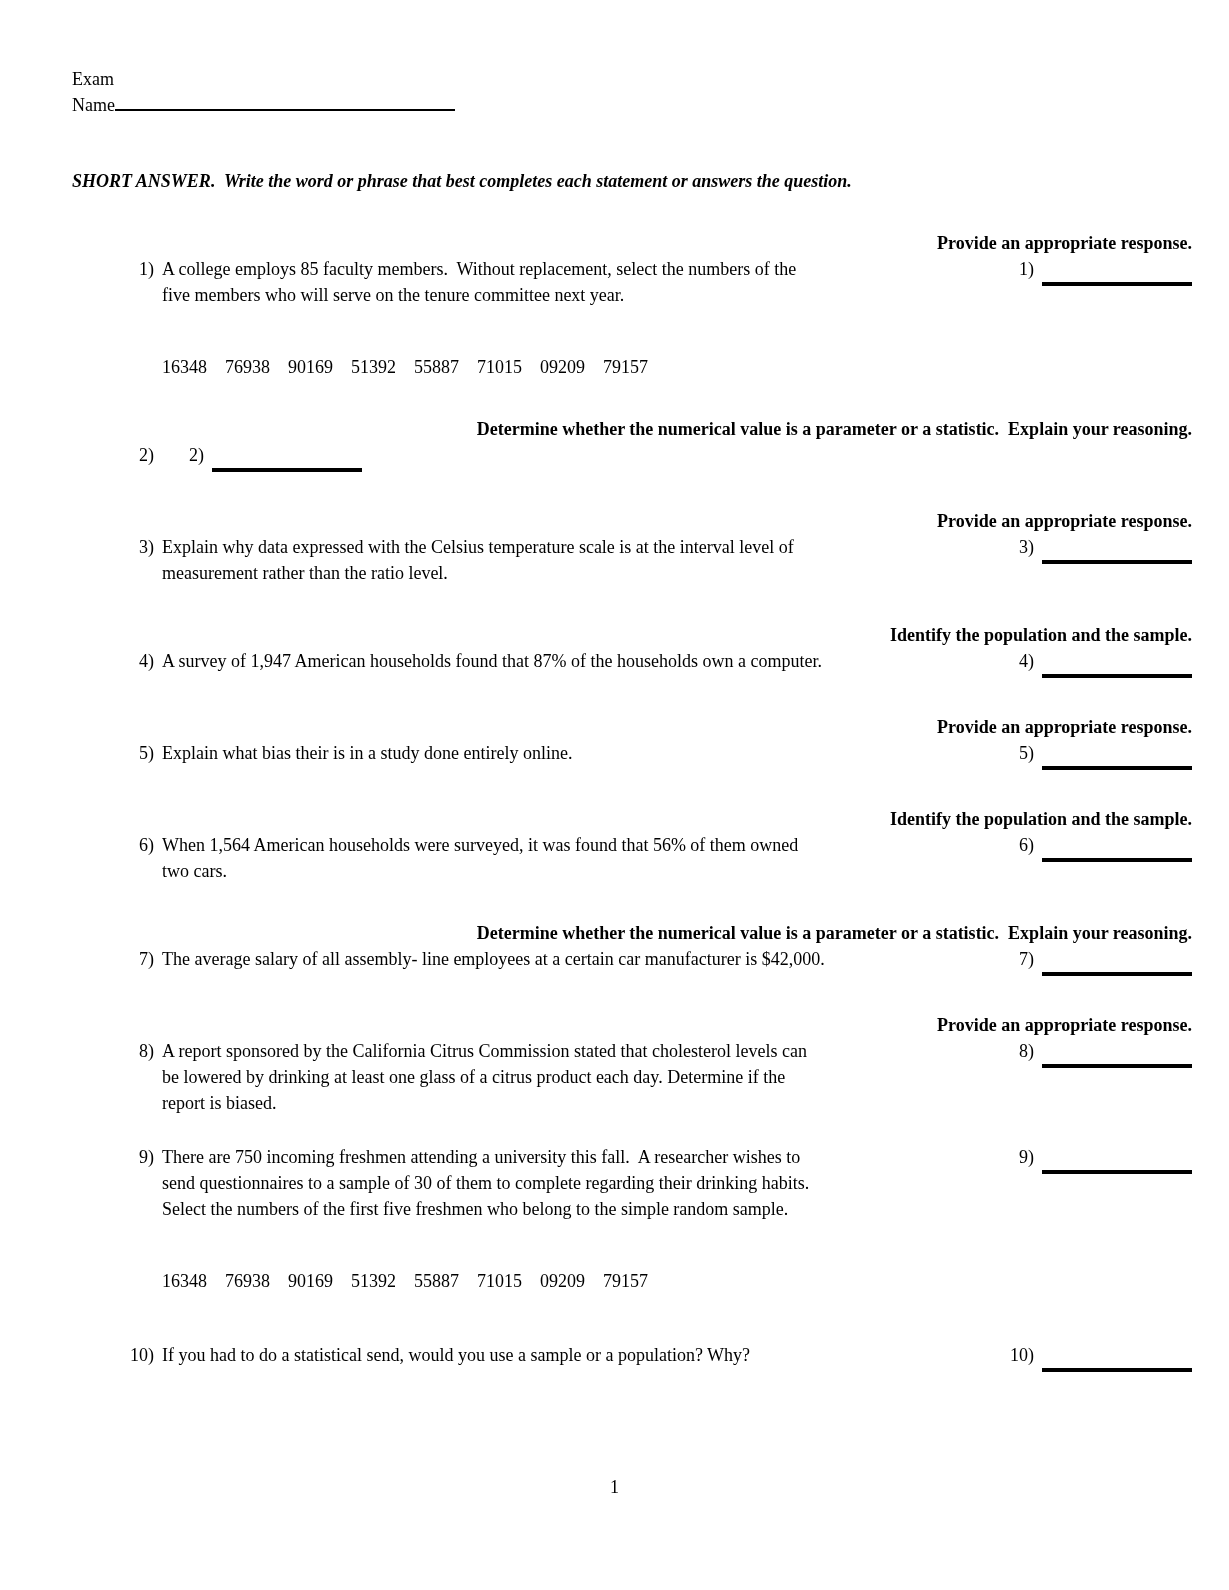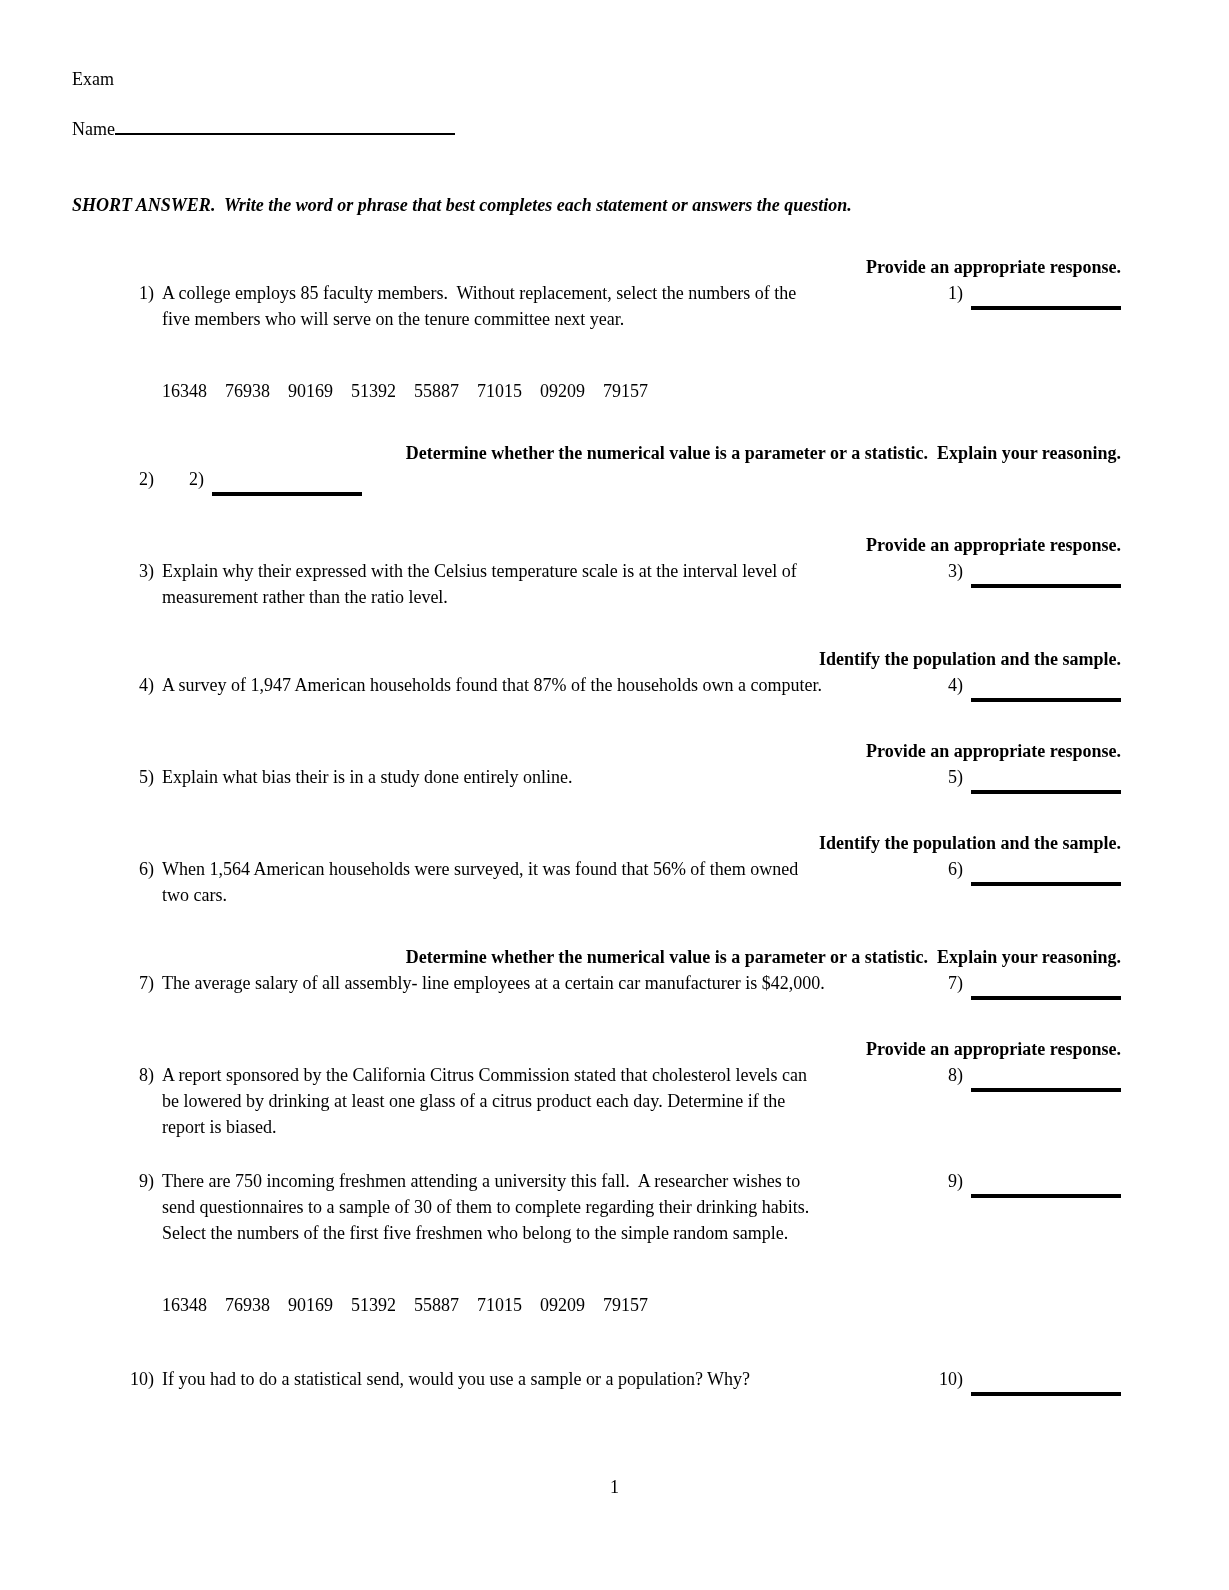--- a/index.html
+++ b/index.html
@@ -1,29 +1,29 @@
 <!DOCTYPE html>
 <html><head>
 <meta charset="utf-8">
 <style>
   html, body { margin: 0; padding: 0; background: #ffffff; }
   .page {
     position: relative;
     width: 1229px;
     height: 1590px;
     box-sizing: border-box;
-    padding: 66px 108px 0 72px;
+    padding: 66px 37px 0 72px;
     background: #ffffff;
     color: #000000;
     font-family: "Liberation Serif", "DejaVu Serif", serif;
     font-size: 18px;
     line-height: 26px;
   }
   .exam-title { white-space: pre; }
-  .name-row { margin-top: 24px; white-space: pre; }
+  .name-row { white-space: pre; }
   .name-line {
     display: inline-block;
     width: 340px;
     height: 4px;
     border-bottom: 2px solid #000;
   }
   .instructions {
     margin-top: 50px;
     font-weight: bold;
     white-space: pre-wrap;
@@ -99,21 +99,21 @@
         <span class="ans-num">2)</span>
         <span class="ans-line"></span>
       </div>
     </div>
   </div>
 
   <div class="block">
     <div class="directive">Provide an appropriate response.</div>
     <div class="q-row">
       <span class="q-num">3)</span>
-      <div class="q-text">Explain why their expressed with the Celsius temperature scale is at the interval level of
+      <div class="q-text">Explain why data expressed with the Celsius temperature scale is at the interval level of
 measurement rather than the ratio level.</div>
       <div class="answer">
         <span class="ans-num">3)</span>
         <span class="ans-line"></span>
       </div>
     </div>
   </div>
 
   <div class="block">
     <div class="directive">Identify the population and the sample.</div>

